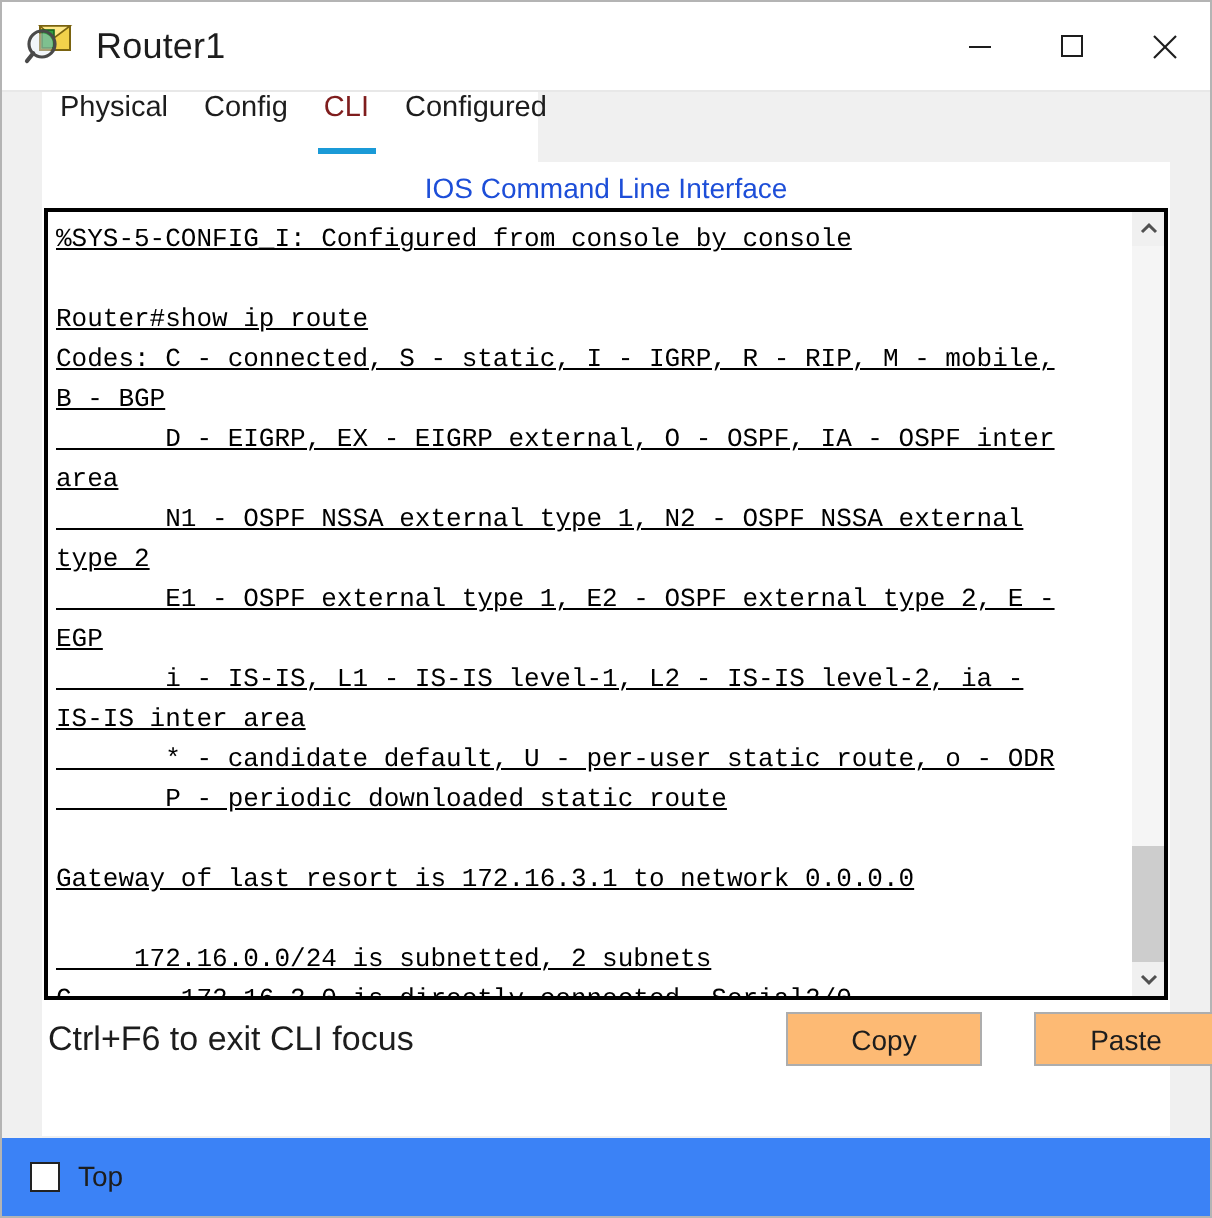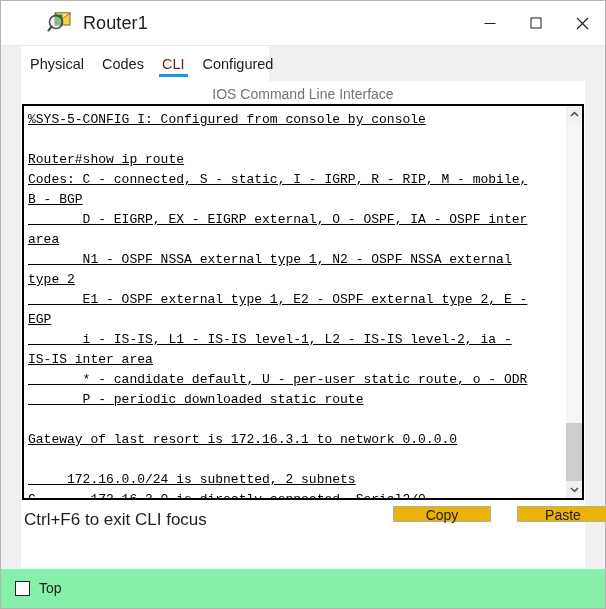--- a/index.html
+++ b/index.html
@@ -17,21 +17,20 @@
     background: #f0f0f0;
   }
   
   #titlebar {
     position: relative;
     height: 44px;
     background: #ffffff;
     display: flex;
     align-items: center;
     border-bottom: 1px solid #e8e8e8;
-    padding-left: 35px;
   }
   #app-icon {
     width: 26px; height: 26px;
     margin-left: 11px;
     position: relative;
     flex: 0 0 auto;
   }
   #title-text {
     margin-left: 10px;
     font-size: 18px;
@@ -64,21 +63,21 @@
     height: 36px;
     display: flex;
     align-items: center;
   }
   .tab {
     position: relative;
     font-size: 14.5px;
     color: #1d1d1d;
     padding: 0 9px;
     height: 36px;
-    display: flex; align-items: center;
+    display: flex; align-items: flex-start;
     cursor: default;
     white-space: nowrap;
   }
   .tab.active { color: #7f1d1d; }
   .tab.active::after {
     content: "";
     position: absolute;
     left: 6px; right: 6px; bottom: 5px;
     height: 3px;
     background: #1a9ad7;
@@ -87,21 +86,21 @@
   #panel {
     position: absolute;
     left: 20px; top: 80px;
     width: 564px; height: 487px;
     background: #ffffff;
     box-sizing: border-box;
   }
   #panel-title {
     text-align: center;
     font-size: 14px;
-    color: #737373;
+    color: #1d4ed8;
     padding-top: 5px;
     height: 22px;
   }
   
   #terminal-wrap {
     position: absolute;
     left: 1px; top: 23px;
     width: 562px; height: 396px;
     box-sizing: border-box;
     border: 2px solid #000000;
@@ -160,37 +159,37 @@
   }
   #hint {
     position: absolute;
     left: 3px; top: 8px;
     font-size: 17px;
     color: #1d1d1d;
   }
   .btn {
     position: absolute;
     top: 4px;
-    height: 16px;
-    background: #eab308;
+    height: 27px;
+    background: #fdba74;
     border: 1px solid #adadad;
     font-family: "Liberation Sans", sans-serif;
     font-size: 14px;
     color: #1d1d1d;
     cursor: default;
     padding: 0;
   }
   #btn-copy  { left: 372px; width: 98px; }
   #btn-paste { left: 470px; width: 92px; margin-left: 26px; }
   
   #bottombar {
     position: absolute;
     left: 0; top: 568px;
     width: 604px; height: 39px;
-    background: #86efac;
+    background: #3b82f6;
   }
   #top-check {
     position: absolute;
     left: 14px; top: 11px;
     display: flex;
     align-items: center;
     cursor: default;
   }
   #top-box {
     width: 15px; height: 15px;
@@ -246,21 +245,21 @@
     </div>
   </div>
 
   <div id="tabstrip">
     <div id="tabs-bg"></div>
     <div id="tabs">
       <div class="tab">
         <span>Physical</span>
       </div>
       <div class="tab">
-        <span>Codes</span>
+        <span>Config</span>
       </div>
       <div class="tab active">
         <span>CLI</span>
       </div>
       <div class="tab">
         <span>Configured</span>
       </div>
     </div>
   </div>
 

